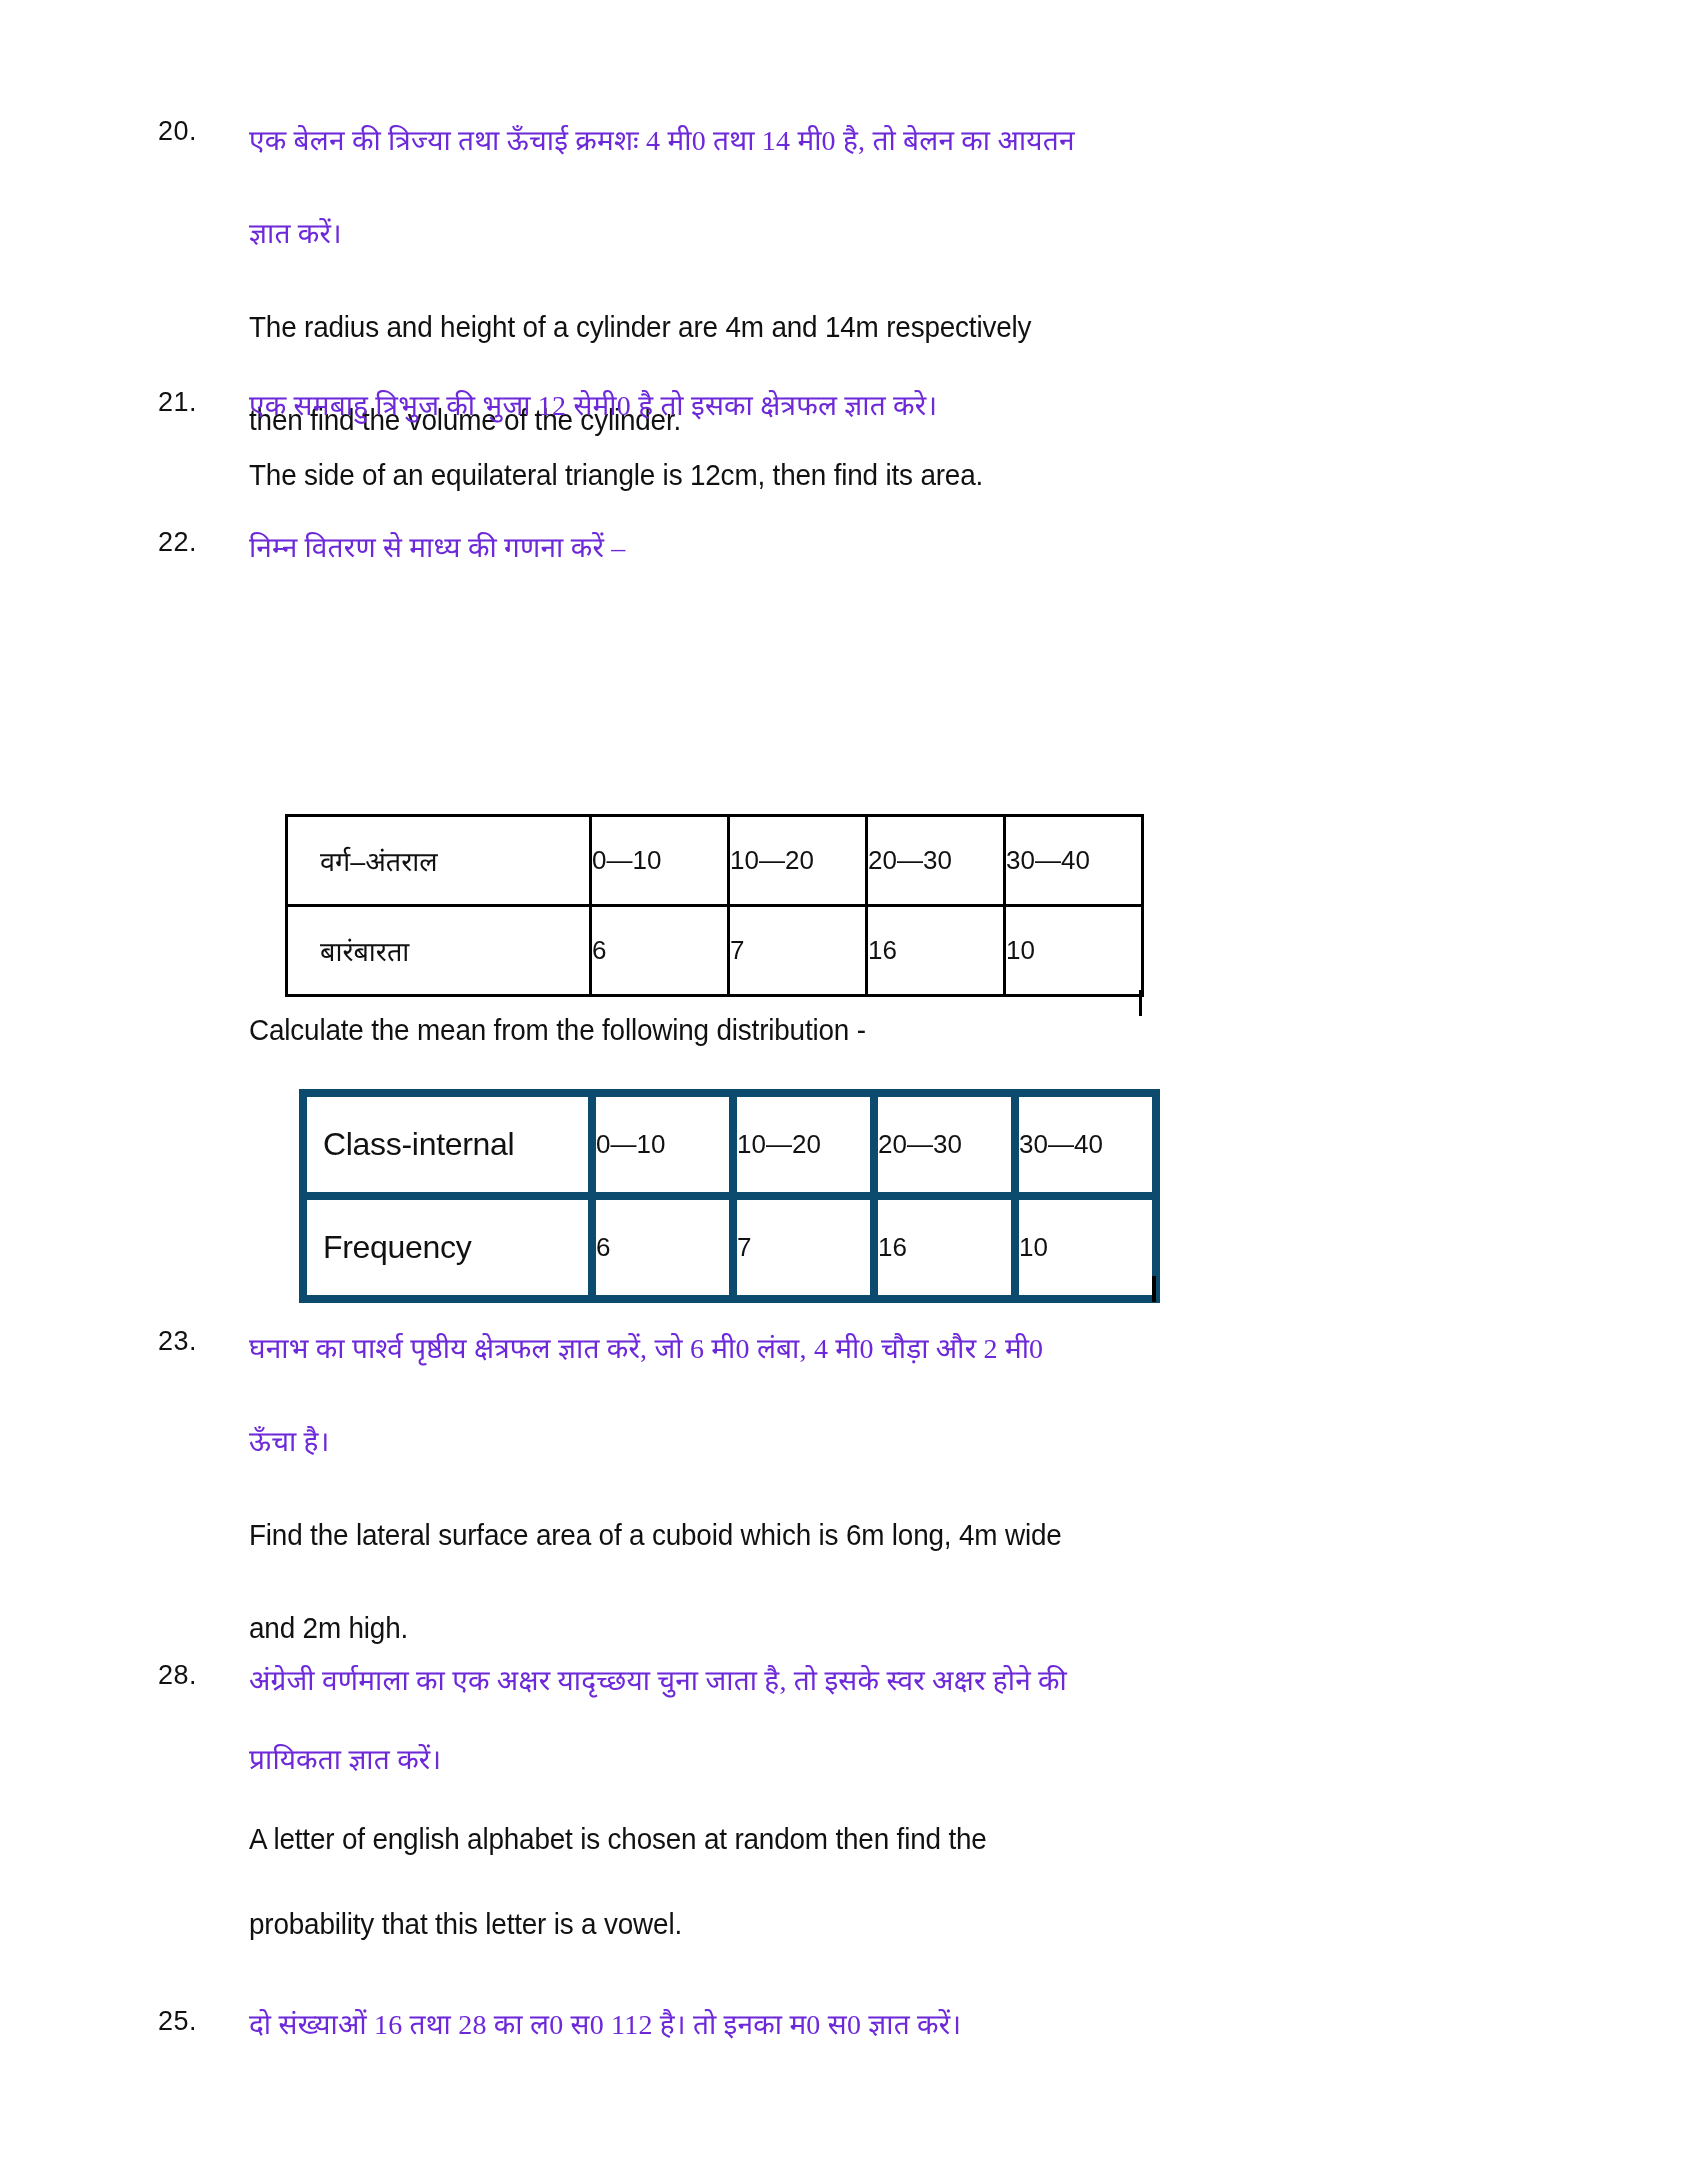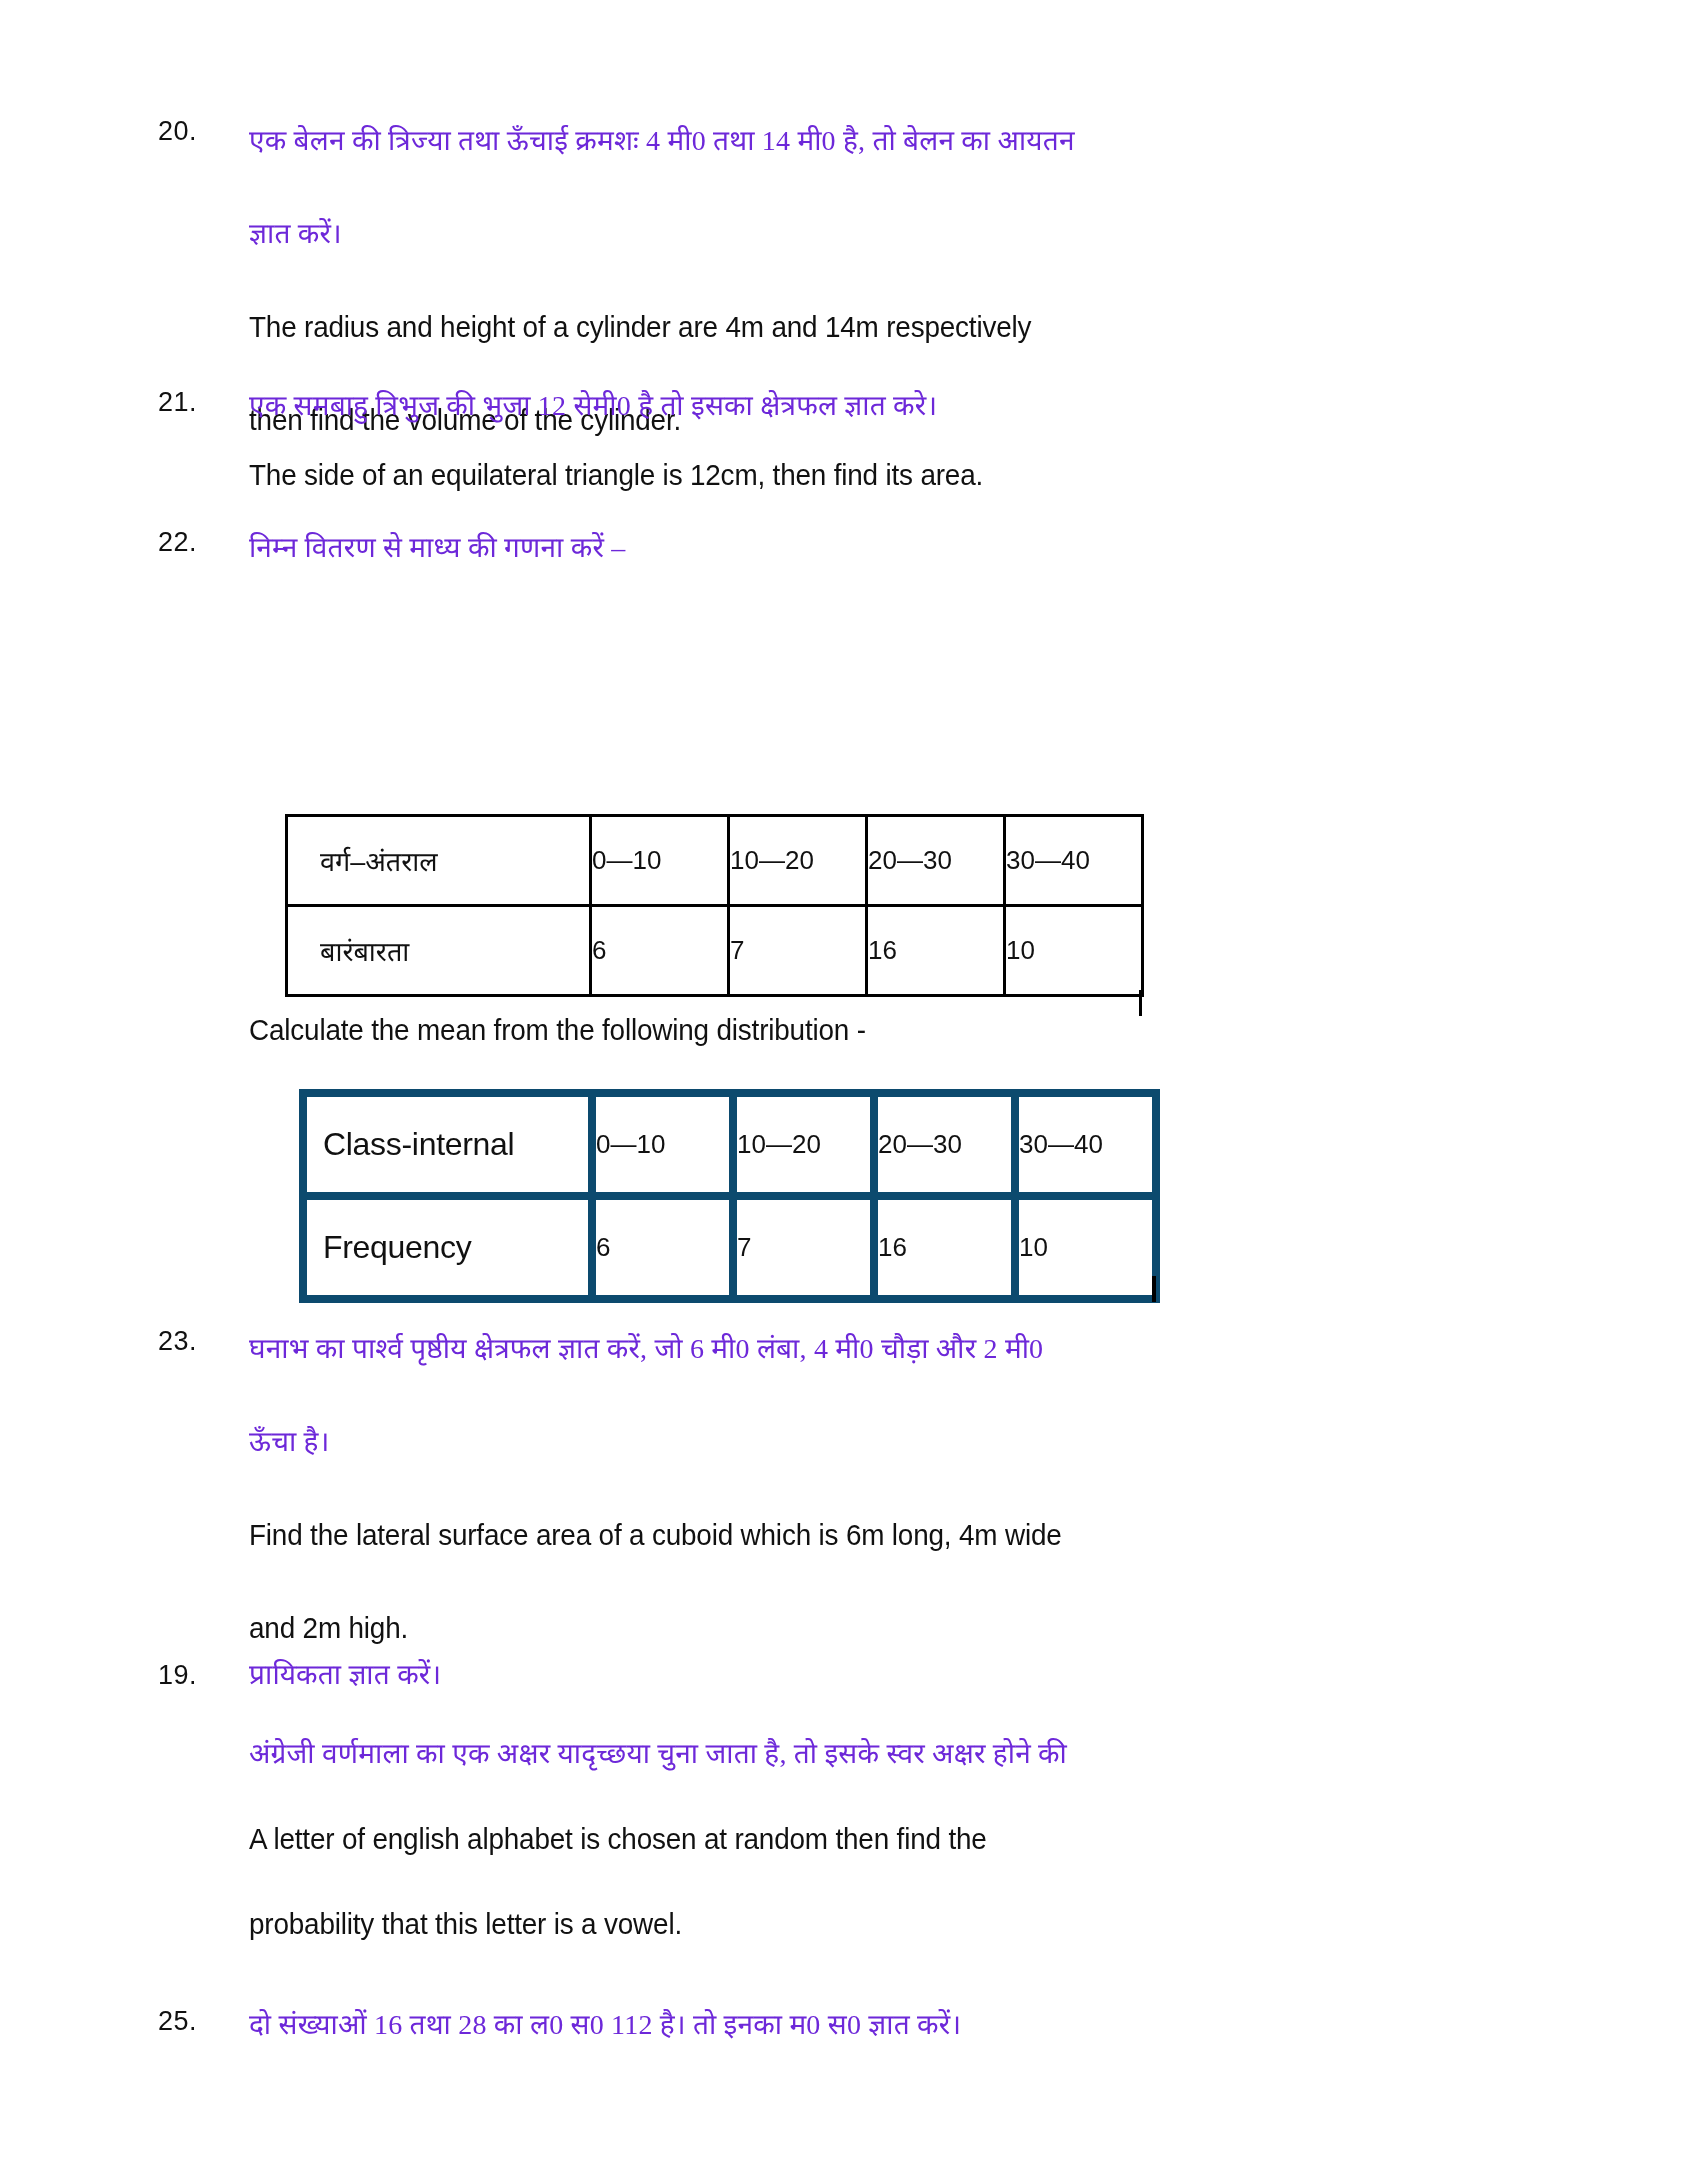--- a/index.html
+++ b/index.html
@@ -217,24 +217,24 @@
       <div class="qnum" style="padding-top:26px;">23.</div>
       <div class="qbody">
         <div class="hi">घनाभ का पार्श्व पृष्ठीय क्षेत्रफल ज्ञात करें, जो 6 मी0 लंबा, 4 मी0 चौड़ा और 2 मी0</div>
         <div class="hi">ऊँचा है।</div>
         <div class="en">Find the lateral surface area of a cuboid which is 6m long, 4m wide</div>
         <div class="en">and 2m high.</div>
       </div>
     </div>
 
     <div class="qrow" style="left:158px; top:1638px; width:1406px;">
-      <div class="qnum" style="padding-top:24px;">19.</div>
-      <div class="qbody">
+      <div class="qnum" style="padding-top:24px;">28.</div>
+      <div class="qbody">
+        <div class="hi" style="line-height:85px;">अंग्रेजी वर्णमाला का एक अक्षर यादृच्छया चुना जाता है, तो इसके स्वर अक्षर होने की</div>
         <div class="hi" style="line-height:73px;">प्रायिकता ज्ञात करें।</div>
-        <div class="hi" style="line-height:85px;">अंग्रेजी वर्णमाला का एक अक्षर यादृच्छया चुना जाता है, तो इसके स्वर अक्षर होने की</div>
         <div class="en" style="line-height:85px;">A letter of english alphabet is chosen at random then find the</div>
         <div class="en" style="line-height:85px;">probability that this letter is a vowel.</div>
       </div>
     </div>
 
     <div class="qrow" style="left:158px; top:1990px; width:1406px;">
       <div class="qnum" style="padding-top:18px;">25.</div>
       <div class="qbody">
         <div class="hi tight">दो संख्याओं 16 तथा 28 का ल0 स0 112 है। तो इनका म0 स0 ज्ञात करें।</div>
       </div>

